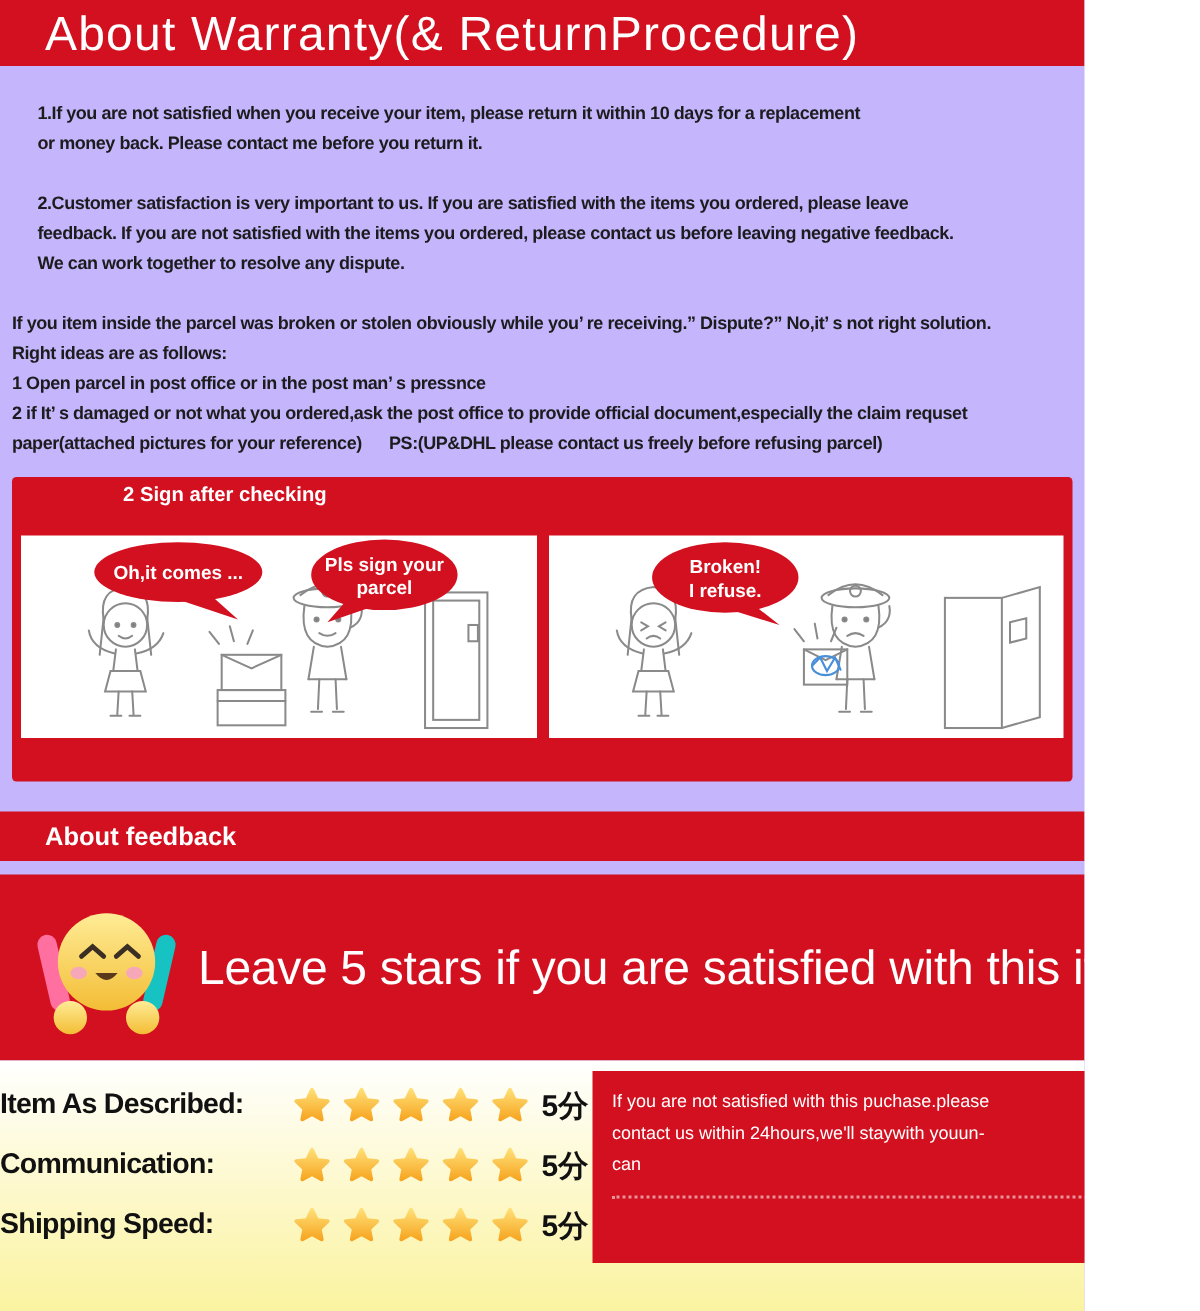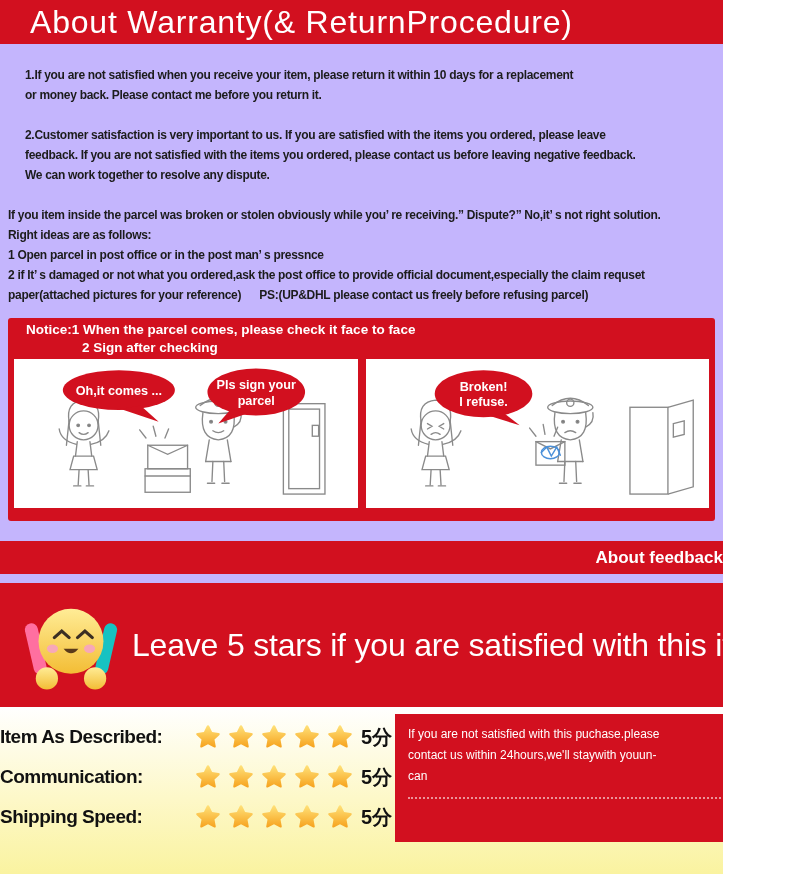--- a/index.html
+++ b/index.html
@@ -17,29 +17,29 @@
   .para .line { white-space:pre; }
   .para.indent { padding-left:25px; }
   .para.flush  { padding-left:8px; }
   .para + .para { margin-top:20px; }
 
   
   .comic-box { margin:0 8px; height:203px; background:#d2101f; border-radius:3px;
                display:flex; flex-direction:column; }
   .notice { color:#fff; font-weight:bold; font-size:13.5px; line-height:18px; padding:3px 0 0 18px; }
   .notice .l2 { padding-left:56px; }
-  .panels { flex:1; display:flex; gap:8px; padding:2px 6px 13px 6px; }
+  .panels { flex:1; display:flex; gap:8px; padding:2px 6px 13px 6px;align-items:center; }
   .panel { flex:1; background:#fff; position:relative; overflow:hidden; }
   .panel svg { width:100%; height:100%; display:block; }
   .bubble-text { font-family:"Liberation Sans",sans-serif; font-weight:bold; fill:#fff; }
 
   
   .gap20 { height:20px; } .gap9 { height:9px; }
   .feedback-bar { height:33px; background:#d2101f; color:#fff; display:flex; align-items:center;
-                  padding-left:30px; font-weight:bold; font-size:17px;justify-content:flex-end; }
+                  padding-left:30px; font-weight:bold; font-size:17px; }
 
   
   .hero { height:124px; background:#d2101f; display:flex; align-items:center; }
   .hero .emoji { width:102px; height:106px; margin-left:20px; flex:none; }
   .hero-text { color:#fff; font-size:32px; letter-spacing:-0.2px; margin-left:10px; white-space:nowrap; }
 
   
   .ratings { height:167px; background:linear-gradient(180deg,#ffffff 0%,#fdf8c8 55%,#faf3a0 100%);
              position:relative; }
   .ratings-left { width:400px; padding-top:10px; }
@@ -77,21 +77,20 @@
       <div class="line">If you item inside the parcel was broken or stolen obviously while you’ re receiving.” Dispute?” No,it’ s not right solution.</div>
       <div class="line">Right ideas are as follows:</div>
       <div class="line">1 Open parcel in post office or in the post man’ s pressnce</div>
       <div class="line">2 if It’ s damaged or not what you ordered,ask the post office to provide official document,especially the claim requset</div>
       <div class="line">paper(attached pictures for your reference)      PS:(UP&amp;DHL please contact us freely before refusing parcel)</div>
     </div>
   </div>
 
   <div class="comic-box">
     <div class="notice">
-      <div>Notice:1 When the parcel comes, please check it face to face</div>
       <div class="l2">2 Sign after checking</div>
     </div>
     <div class="panels">
 
       <div class="panel">
         <svg viewBox="0 0 380 150">
 
           <g stroke="#8a8a8a" stroke-width="1.5" fill="none" stroke-linecap="round">
             <path d="M61 62 Q57 40 77 38 Q97 40 93 62"></path>
             <path d="M61 60 L58 88 M93 60 L96 88"></path>

